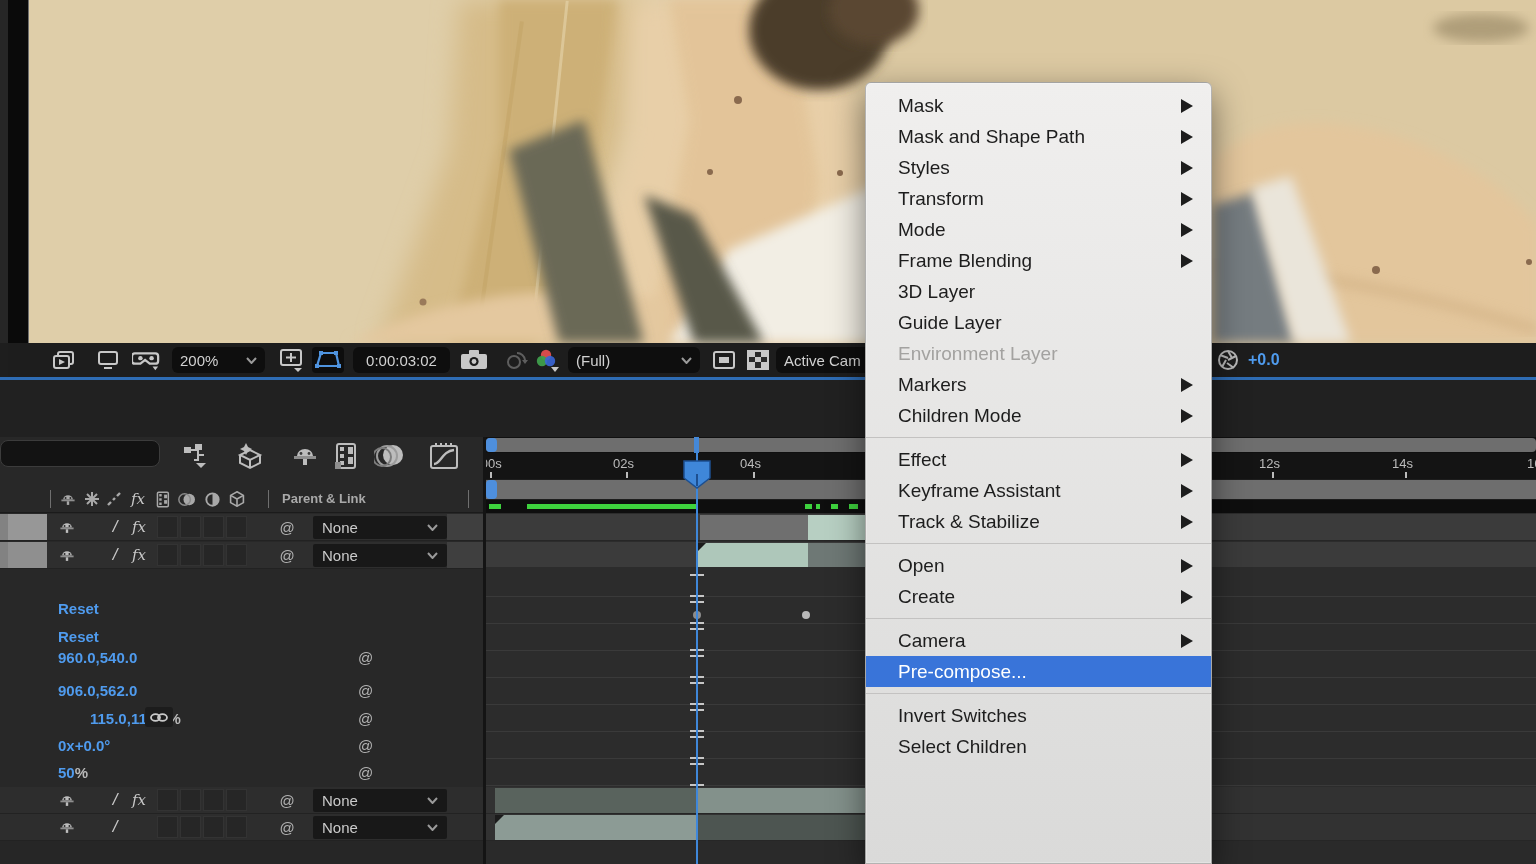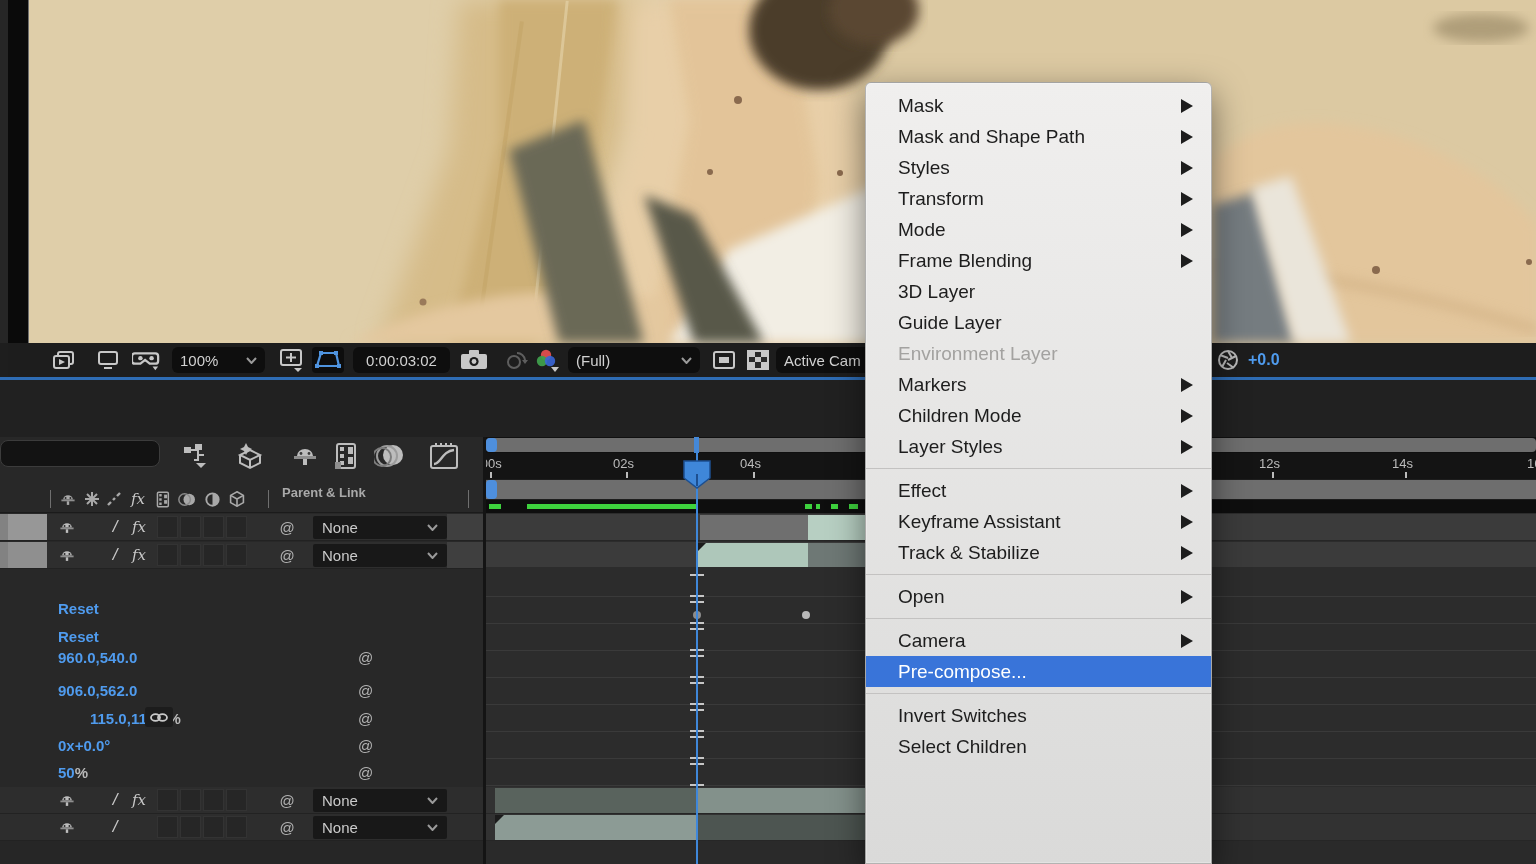--- a/index.html
+++ b/index.html
@@ -29,21 +29,21 @@
   #tl-left { left:0; top:437px; width:484px; height:427px; background:#282828; }
   #comp-search { position:absolute; left:0; top:3px; width:160px; height:27px;
                  background:#131313; border:1px solid #3c3c3c; border-radius:8px; }
   .tlt-icon { position:absolute; top:5px; width:34px; height:28px; display:flex;
               align-items:center; justify-content:center; }
   #hdr-row { position:absolute; left:0; top:48px; width:484px; height:28px;
              background:#282828; border-bottom:1px solid #1b1b1b; }
   .hdr-divider { position:absolute; top:5px; width:1px; height:18px; background:#6f6f6f; }
   .hdr-icon { position:absolute; top:4px; width:22px; height:20px; display:flex;
               align-items:center; justify-content:center; }
-  #parent-link-label { position:absolute; left:282px; top:0; color:#a9a9a9;
+  #parent-link-label { position:absolute; left:282px; top:6px; color:#a9a9a9;
                        font-size:13px; font-weight:bold; }
   .switch-row { position:absolute; left:0; width:484px; height:27px; background:#2e2e2e;
                 border-bottom:1px solid #222; }
   .row-swatch { position:absolute; left:0; top:0; width:47px; height:26px; background:#979797;
                 border-left:8px solid #828282; }
   .sw-icon { position:absolute; top:3px; width:22px; height:20px; display:flex;
              align-items:center; justify-content:center; }
   .q-glyph { color:#c9c9c9; font-size:17px; font-style:italic; }
   .fx-glyph { color:#c9c9c9; font-size:15px; font-style:italic; font-family:"DejaVu Serif", serif; }
   .cellbox { position:absolute; top:2px; width:21px; height:22px; background:#262626;
@@ -183,21 +183,21 @@
     </div>
     <div class="tb-icon" style="left:124px">
       <svg width="30" height="22" viewBox="0 0 30 22">
           <path d="M3,4 h22 a3,3 0 0 1 3,3 v5 a3,3 0 0 1 -3,3 h-6 l-5,-4 -5,4 h-6 a3,3 0 0 1 -3,-3 v-5 a3,3 0 0 1 3,-3 z" fill="none" stroke="#c8c8c8" stroke-width="2.4"></path>
           <circle cx="9" cy="9" r="2.4" fill="#c8c8c8"></circle>
           <circle cx="21" cy="9" r="2.4" fill="#c8c8c8"></circle>
           <polygon points="22,18 28,18 25,22" fill="#c8c8c8"></polygon>
         </svg>
     </div>
     <div class="tb-field" style="left:164px; width:93px">
-      <span>100%</span>
+      <span>200%</span>
       <svg class="chev" viewBox="0 0 11 7">
           <polyline points="1,1 5.5,6 10,1" fill="none" stroke="#9a9a9a" stroke-width="2"></polyline>
         </svg>
     </div>
     <div class="tb-icon" style="left:270px">
       <svg width="28" height="24" viewBox="0 0 28 24">
           <rect x="3" y="2" width="20" height="15" rx="2" fill="none" stroke="#c8c8c8" stroke-width="2"></rect>
           <line x1="13" y1="5" x2="13" y2="14" stroke="#c8c8c8" stroke-width="2"></line>
           <line x1="8" y1="9.5" x2="18" y2="9.5" stroke="#c8c8c8" stroke-width="2"></line>
           <polygon points="16,20 24,20 20,24" fill="#c8c8c8"></polygon>
@@ -651,27 +651,27 @@
     <div class="mi"><span>Mask and Shape Path</span><span class="subarrow"></span></div>
     <div class="mi"><span>Styles</span><span class="subarrow"></span></div>
     <div class="mi"><span>Transform</span><span class="subarrow"></span></div>
     <div class="mi"><span>Mode</span><span class="subarrow"></span></div>
     <div class="mi"><span>Frame Blending</span><span class="subarrow"></span></div>
     <div class="mi"><span>3D Layer</span></div>
     <div class="mi"><span>Guide Layer</span></div>
     <div class="mi disabled"><span>Environment Layer</span></div>
     <div class="mi"><span>Markers</span><span class="subarrow"></span></div>
     <div class="mi"><span>Children Mode</span><span class="subarrow"></span></div>
-    <div class="mi"><span>Layer Styles</span><span class="subarrow"></span></div>
     <div class="menu-sep"></div>
     <div class="mi"><span>Effect</span><span class="subarrow"></span></div>
     <div class="mi"><span>Keyframe Assistant</span><span class="subarrow"></span></div>
     <div class="mi"><span>Track &amp; Stabilize</span><span class="subarrow"></span></div>
     <div class="menu-sep"></div>
     <div class="mi"><span>Open</span><span class="subarrow"></span></div>
+    <div class="mi"><span>Create</span><span class="subarrow"></span></div>
     <div class="menu-sep"></div>
     <div class="mi"><span>Camera</span><span class="subarrow"></span></div>
     <div class="mi hilite"><span>Pre-compose...</span></div>
     <div class="menu-sep"></div>
     <div class="mi"><span>Invert Switches</span></div>
     <div class="mi"><span>Select Children</span></div>
   </div>
 
 </div>
 

